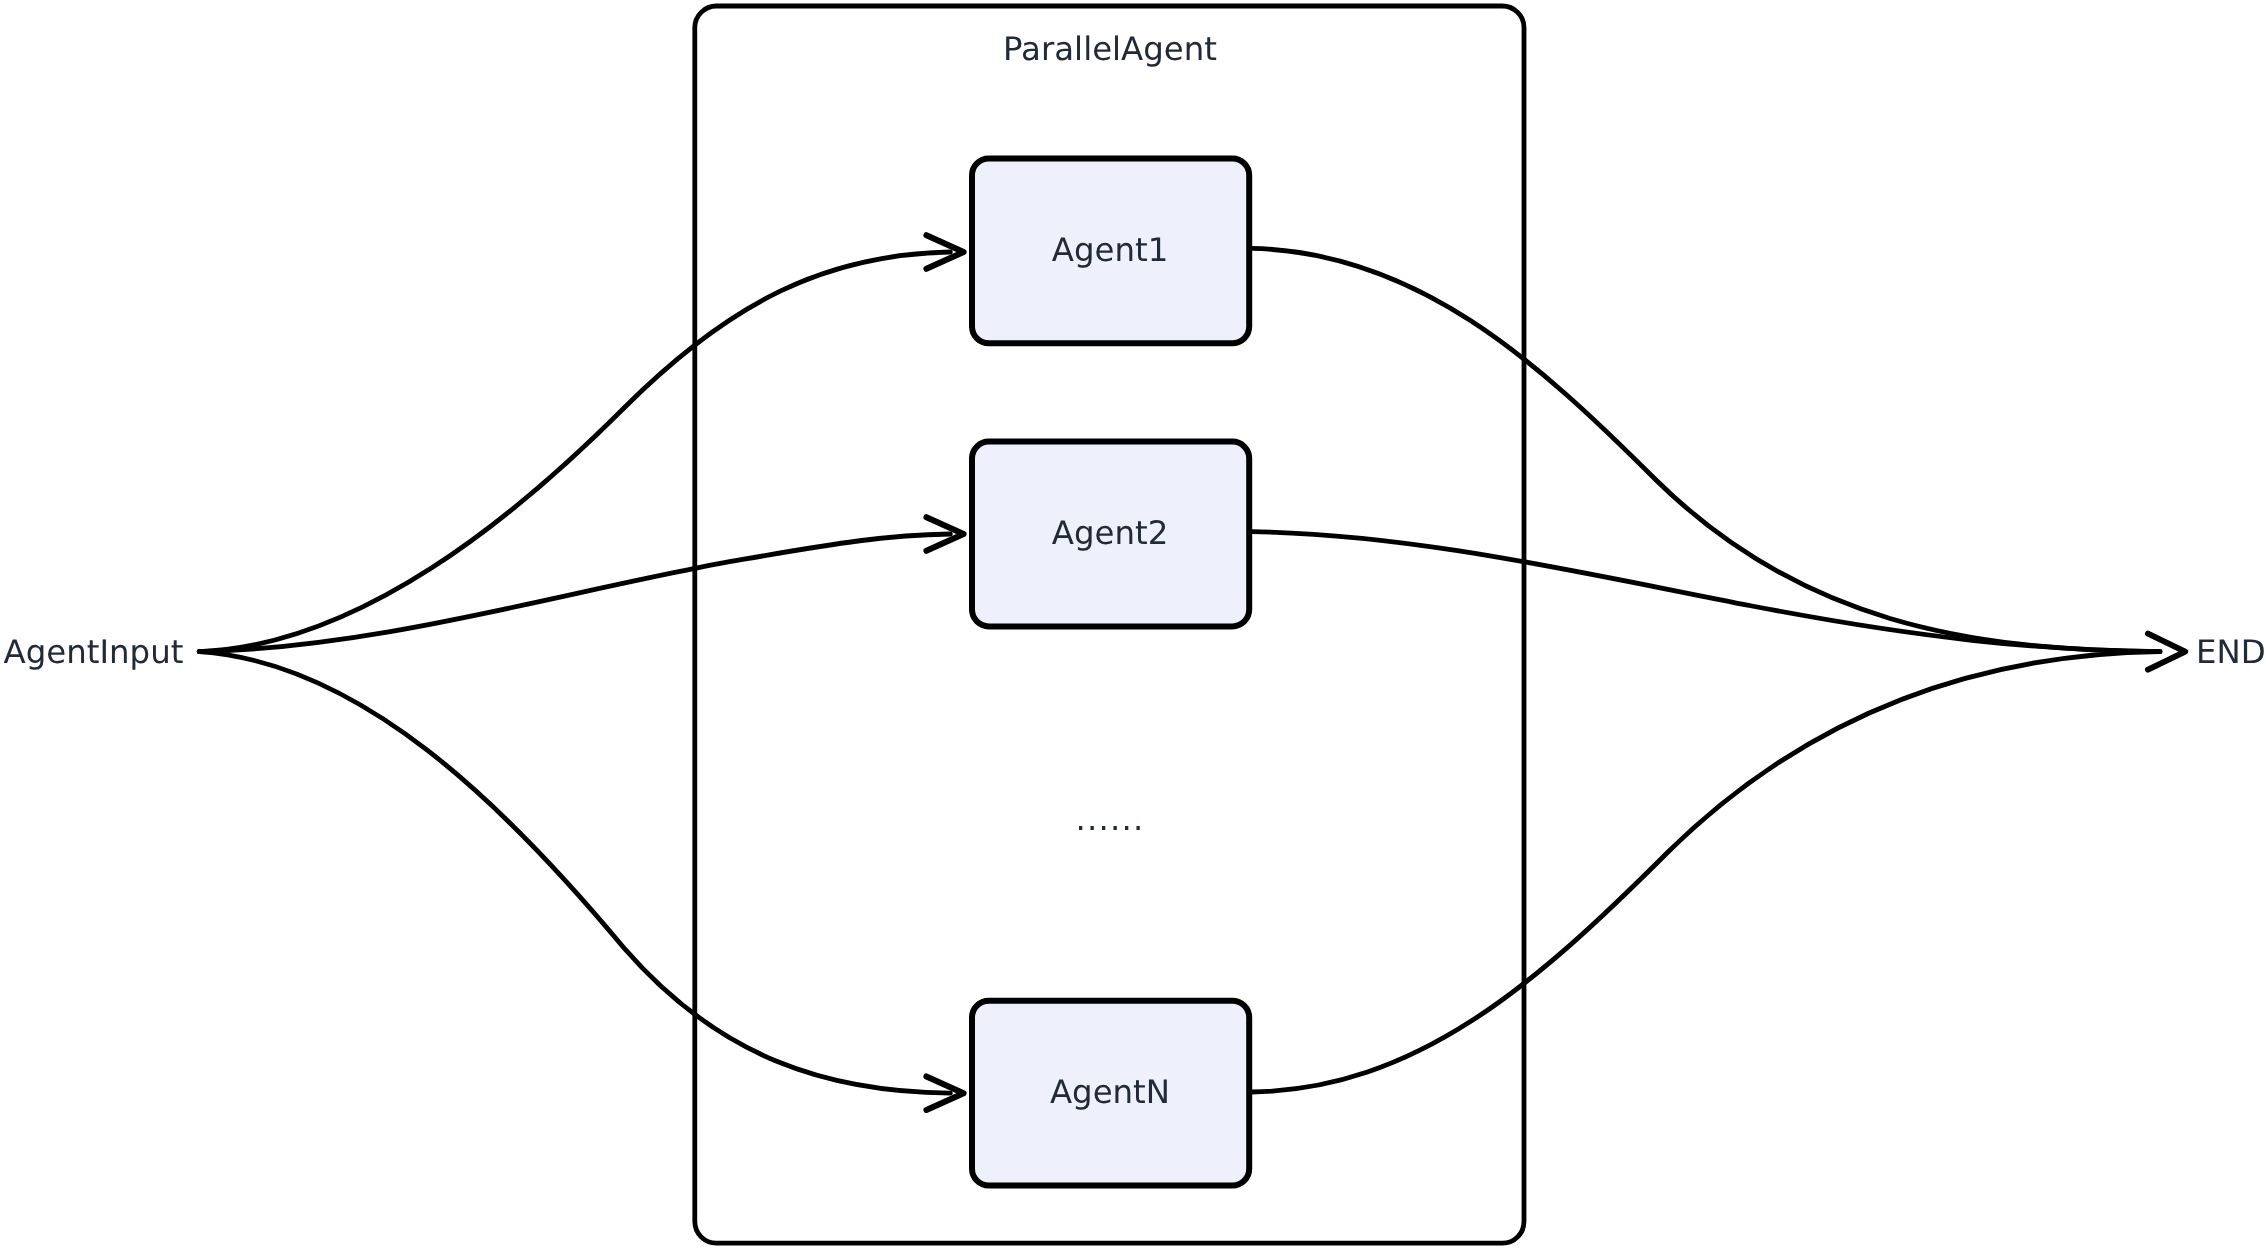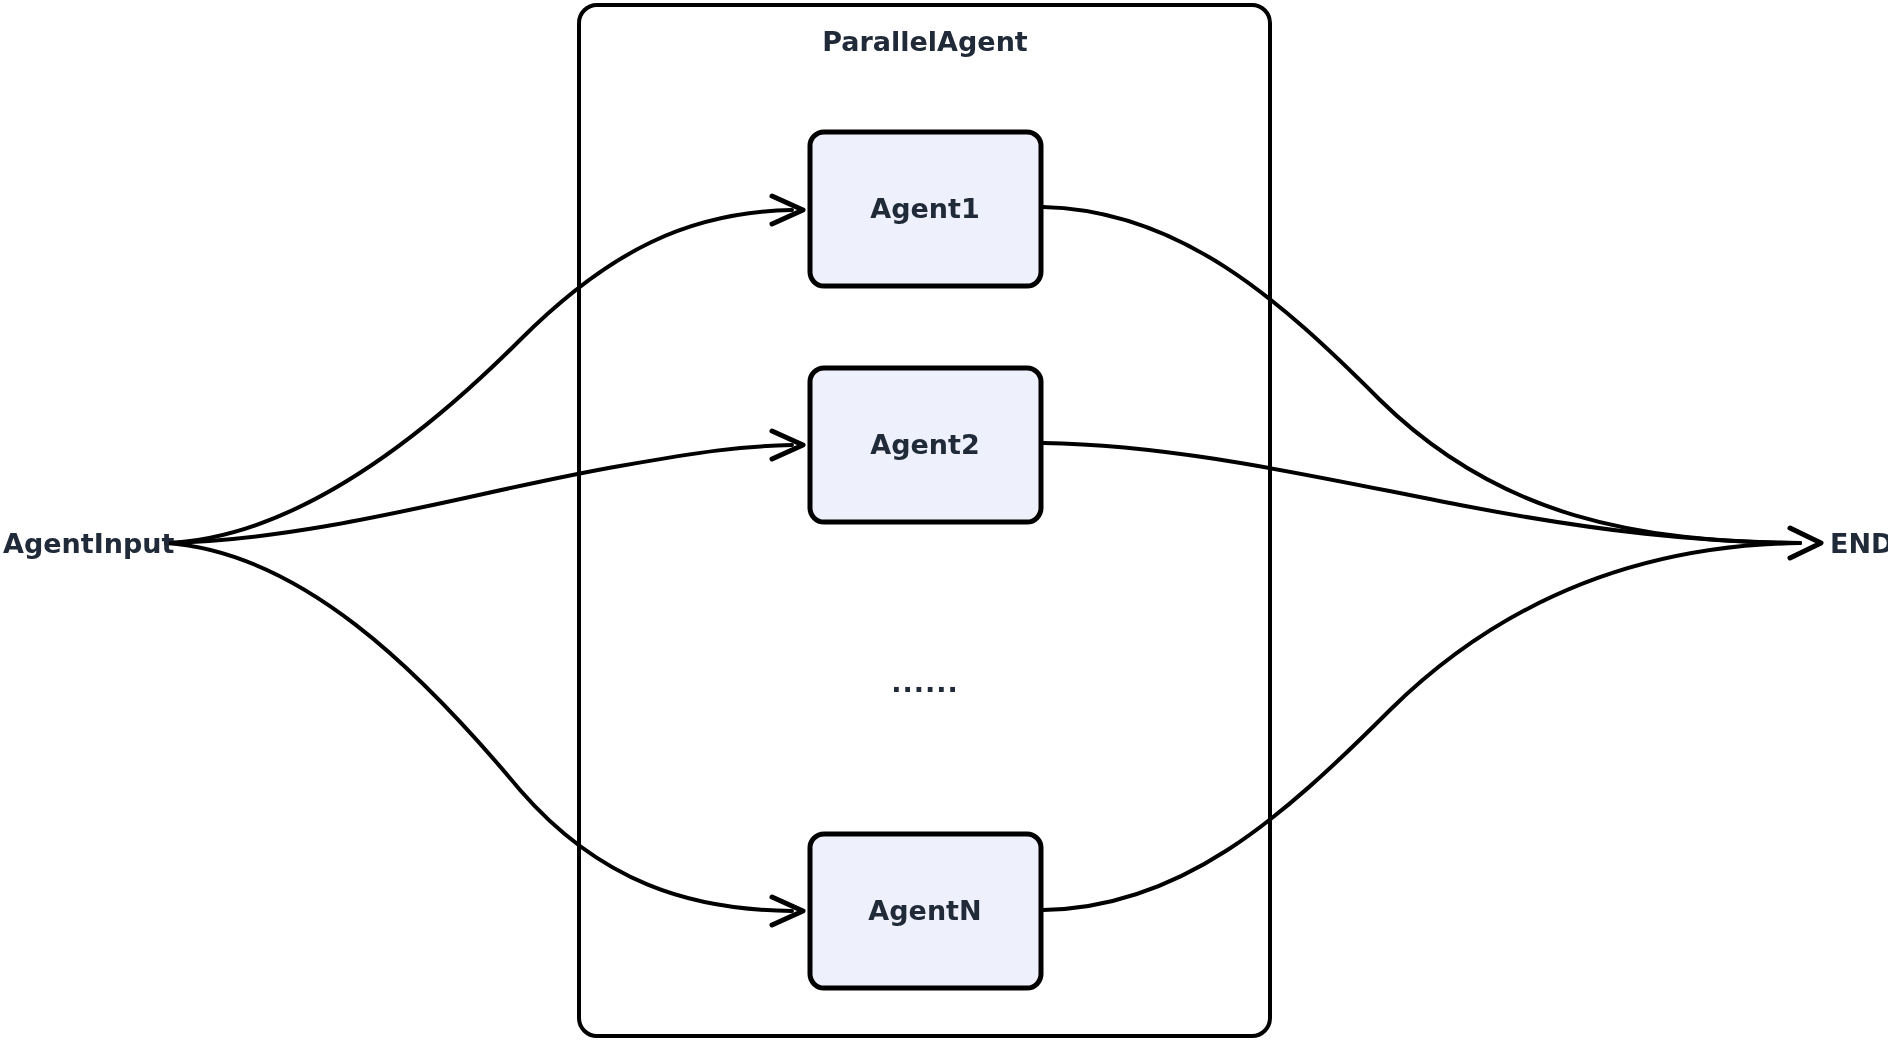--- a/index.html
+++ b/index.html
@@ -11,21 +11,20 @@
     width: 1888px;
     height: 1048px;
     overflow: hidden;
     font-family: "DejaVu Sans", "Liberation Sans", sans-serif;
   }
   #stage {
     position: relative;
     width: 1888px;
     height: 1048px;
     background: #ffffff;
-    font-weight: bold;
   }
   #diagram-svg {
     position: absolute;
     left: 0;
     top: 0;
     width: 1888px;
     height: 1048px;
     display: block;
   }
   .edge-path {

